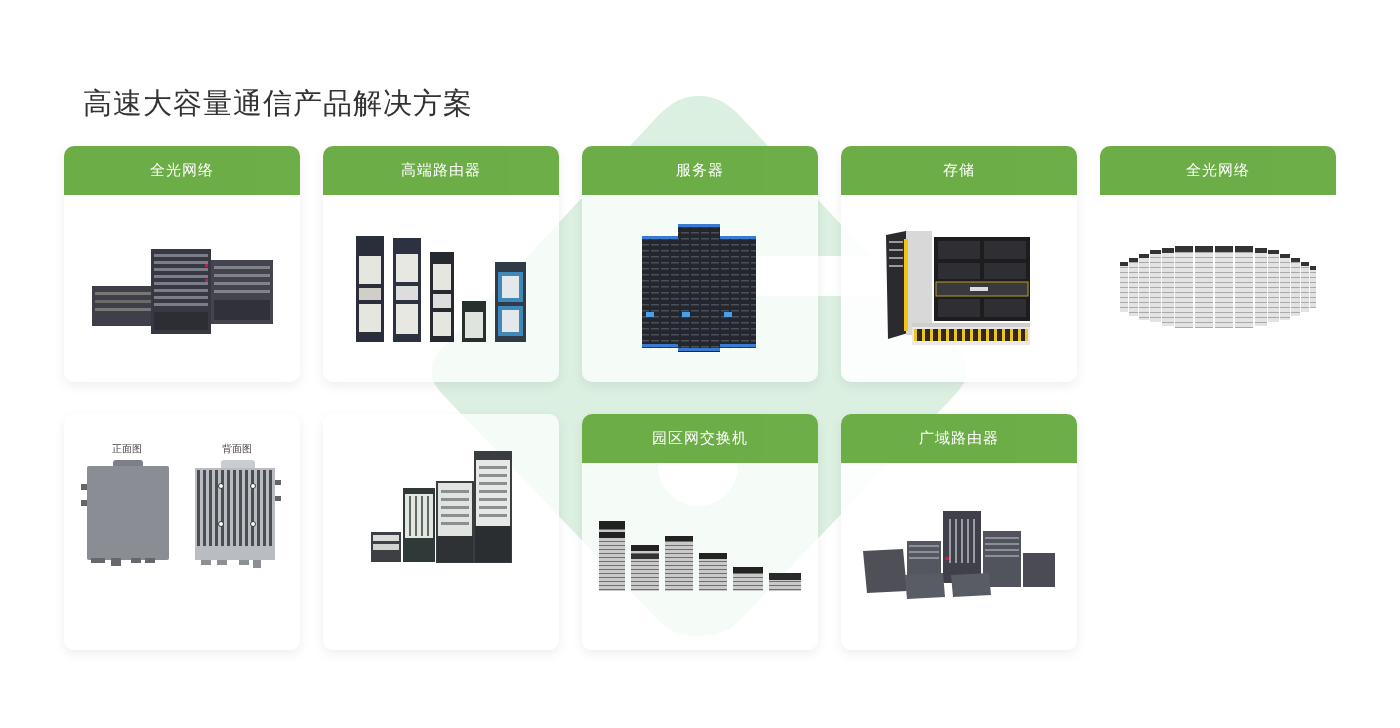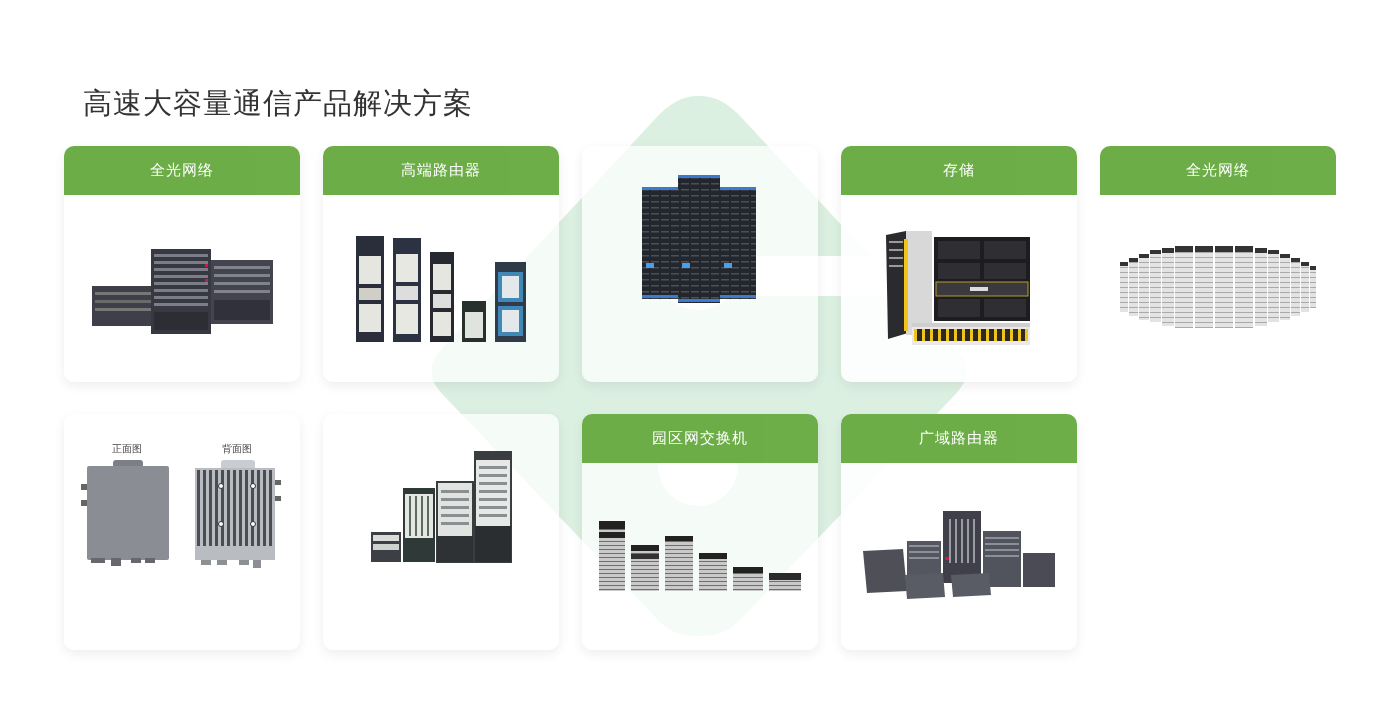--- a/index.html
+++ b/index.html
@@ -116,20 +116,21 @@
         <rect x="144" y="38" width="25" height="30" fill="#3f88b8"></rect>
           <rect x="148" y="42" width="17" height="22" fill="#e3e8ea"></rect>
         <rect x="144" y="72" width="25" height="30" fill="#3f88b8"></rect>
           <rect x="148" y="76" width="17" height="22" fill="#e3e8ea"></rect>
       </svg>
     </div>
   </div>
 
 
   <div class="card">
+    <div class="card-header">服务器</div>
     <div class="card-body">
       <svg width="120" height="130" viewBox="0 0 120 130">
         <defs>
           <pattern id="srv" width="10" height="6" patternUnits="userSpaceOnUse">
             <rect width="10" height="6" fill="#23272d"></rect>
               <rect x="1" y="2" width="8" height="1.5" fill="#4b5058"></rect>
           </pattern>
         </defs>
         <rect x="2" y="14" width="36" height="110" fill="url(#srv)"></rect>
         <rect x="2" y="12" width="36" height="3" fill="#3a7ad0"></rect>

